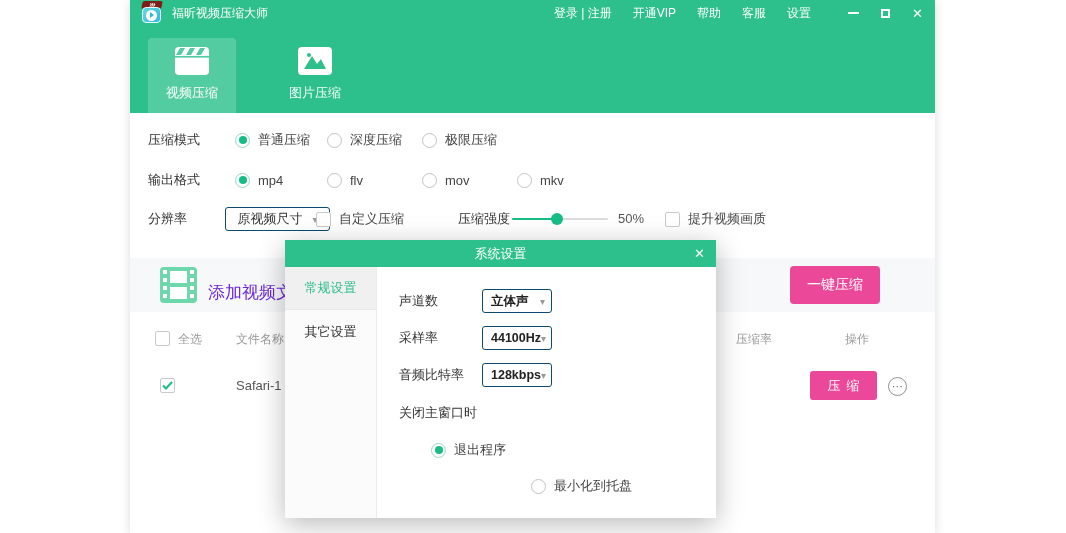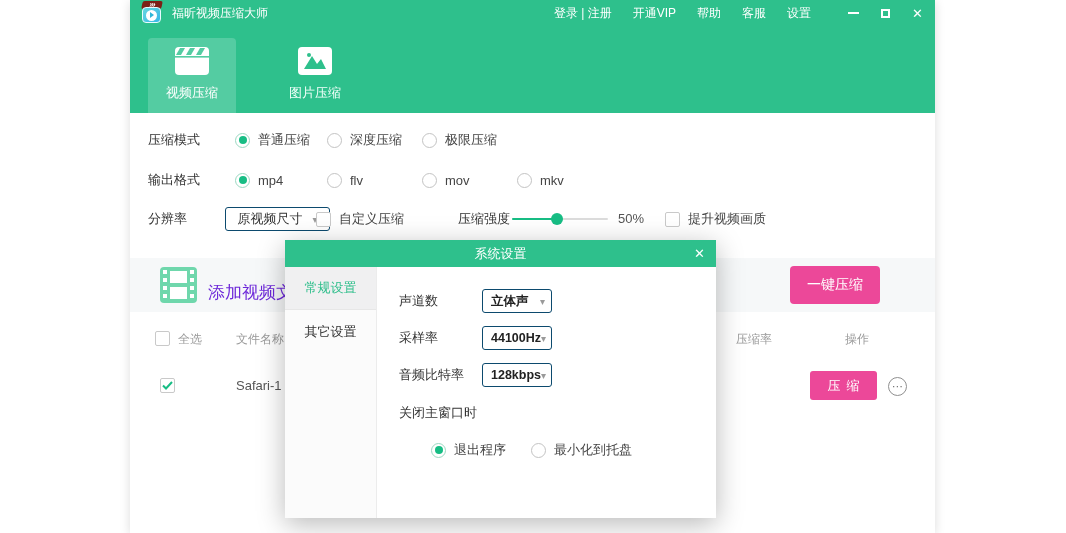--- a/index.html
+++ b/index.html
@@ -101,21 +101,21 @@
   .side-item { height:43px; display:flex; align-items:center; justify-content:center; color:#333; cursor:pointer; }
   .side-item.active { background:#f0f0f1; color:#2ebe8b; border-bottom:1px solid #e7e7e7; }
   .m-content { position:relative; flex:1; }
   .m-row { position:absolute; left:22px; height:24px; display:flex; align-items:center; }
   .m-row .lab { width:83px; color:#333; }
   .m-sel { position:static; width:70px; justify-content:space-between; padding:0 6px 0 8px; }
   .m-sel .val { font-weight:bold; font-size:12.5px; color:#222; }
   .m-f1 { top:22px; } .m-f2 { top:59px; } .m-f3 { top:96px; }
   .m-closewin { top:134px; }
   .m-opt { position:absolute; top:171px; height:24px; display:flex; align-items:center; gap:8px; color:#454545; }
-  .m-opt1 { left:54px; } .m-opt2 { left:154px; }
+  .m-opt1 { left:54px; } .m-opt2 { left:154px;margin-top:36px; }
 </style>
 </head>
 <body>
 
 <div class="window">
 
   <div class="header">
     <div class="titlebar">
       <div class="logo">
         <div class="logo-clap">›››</div>

